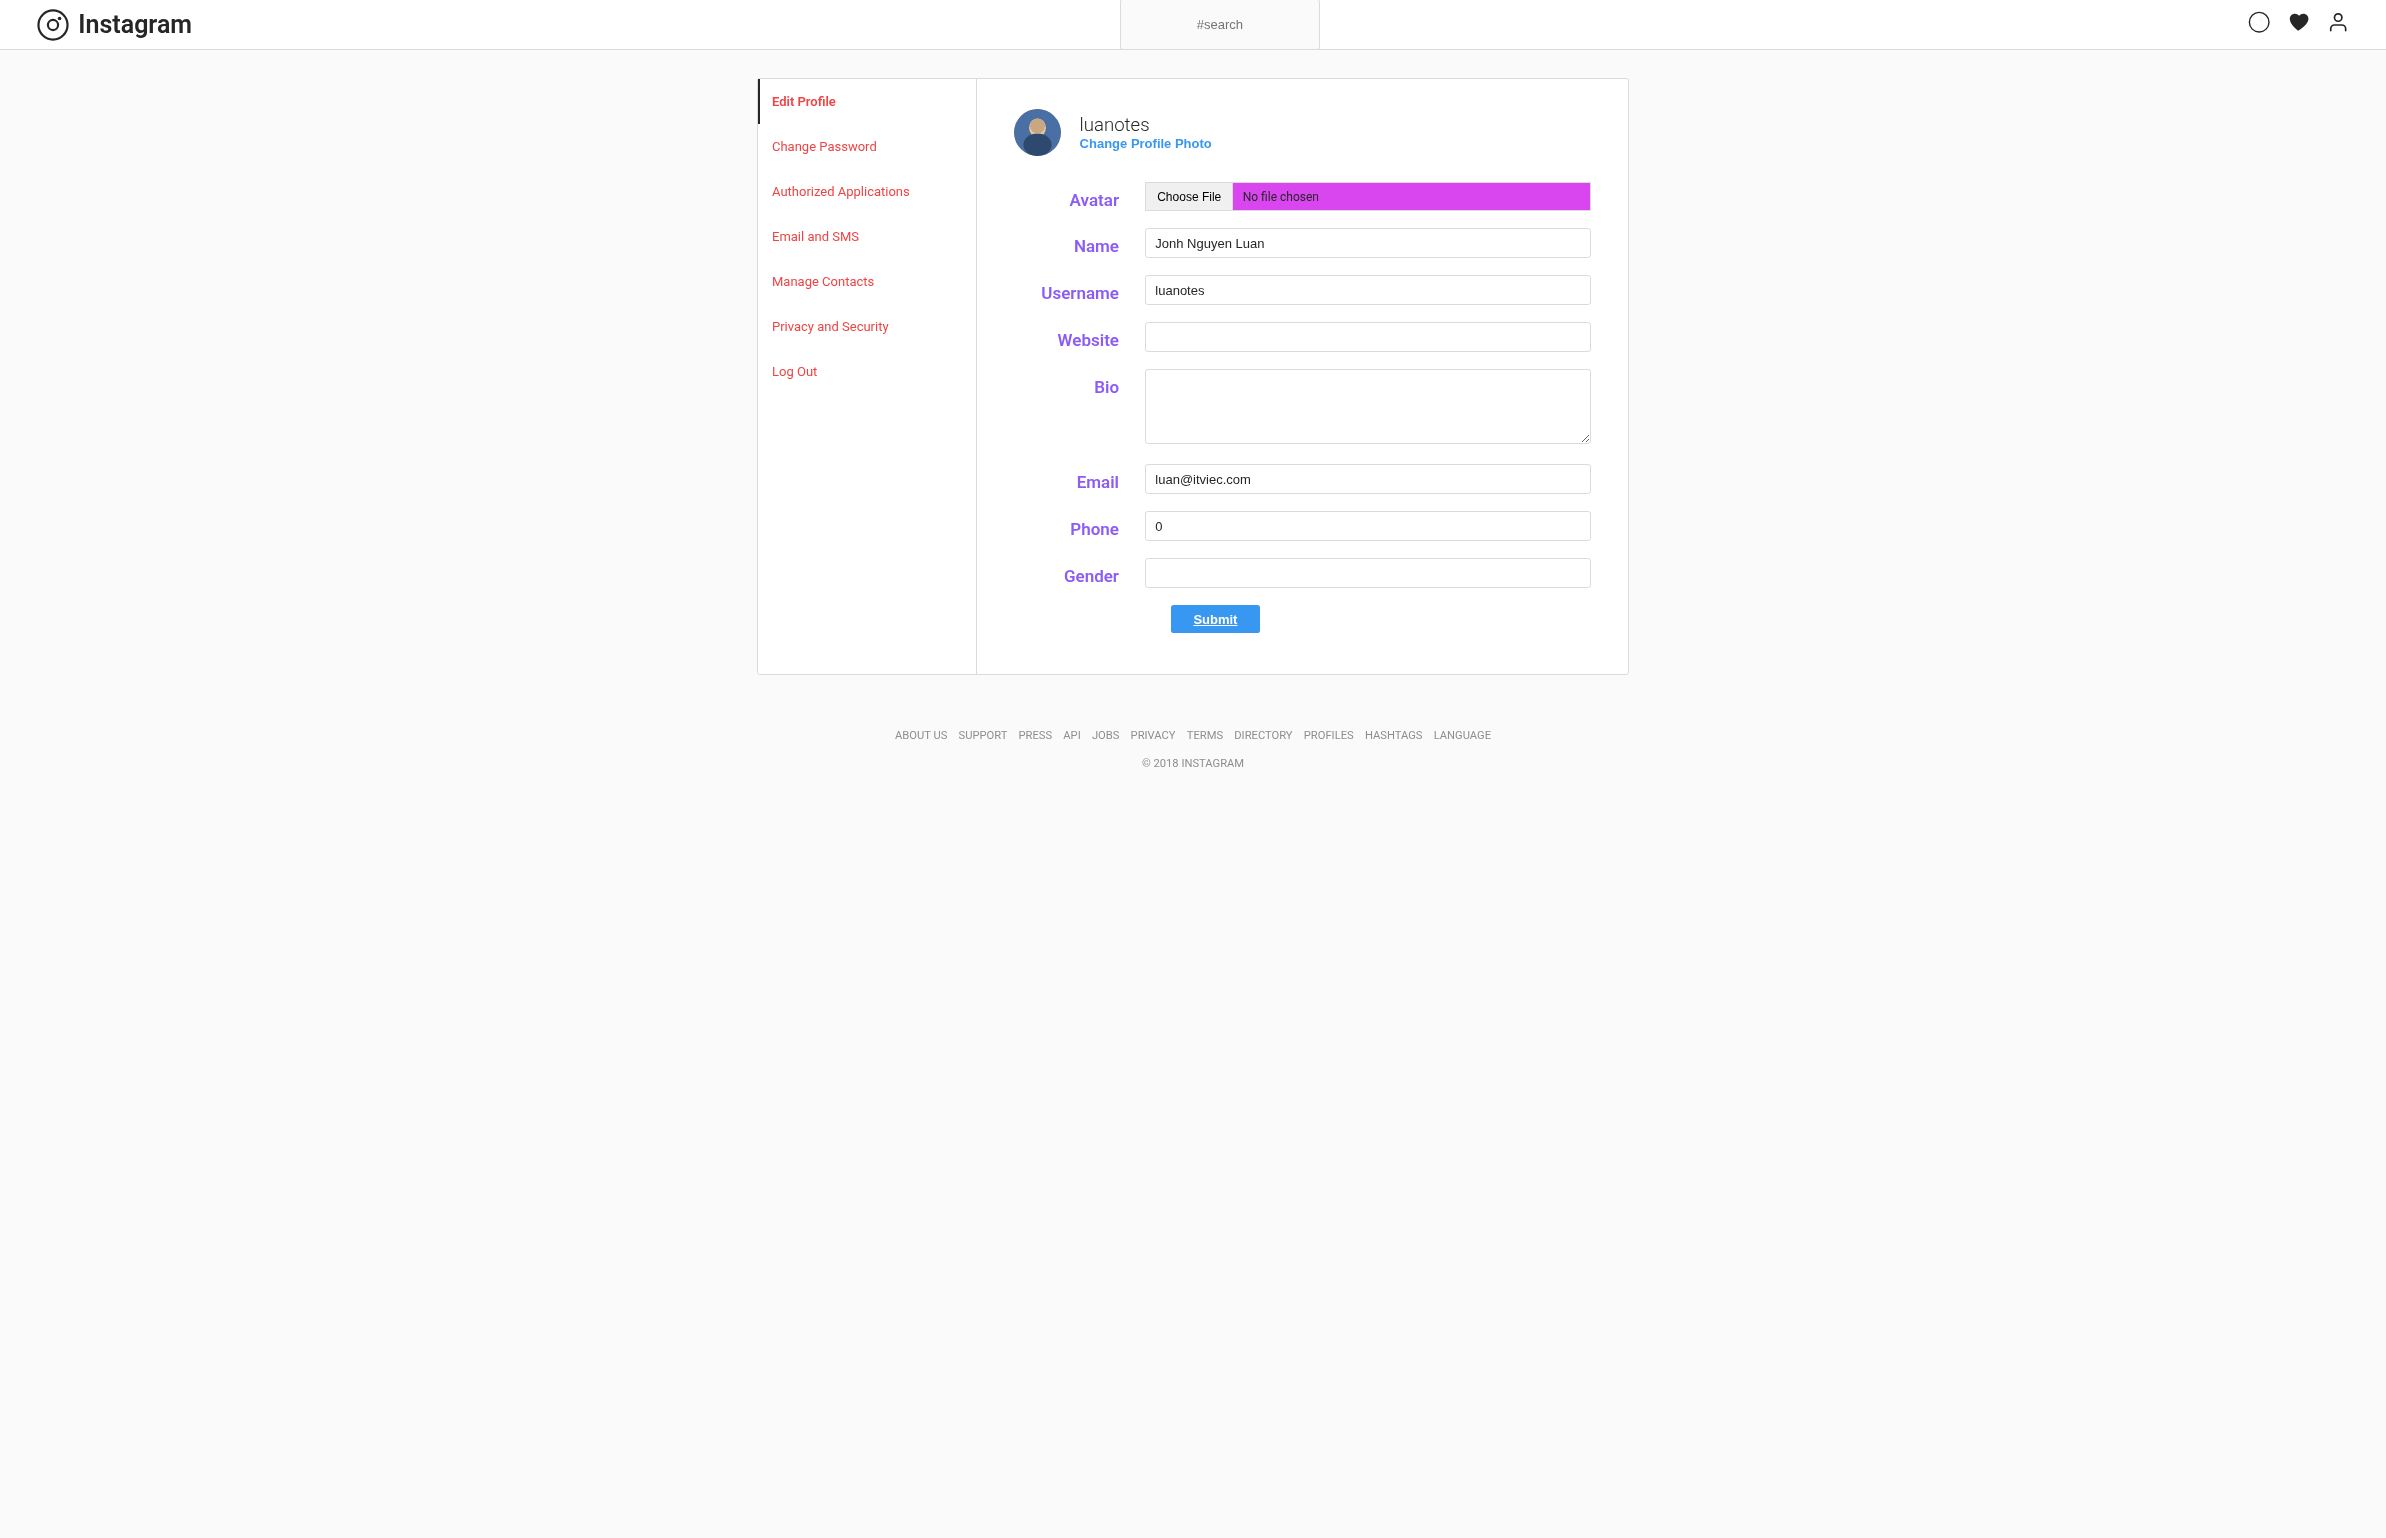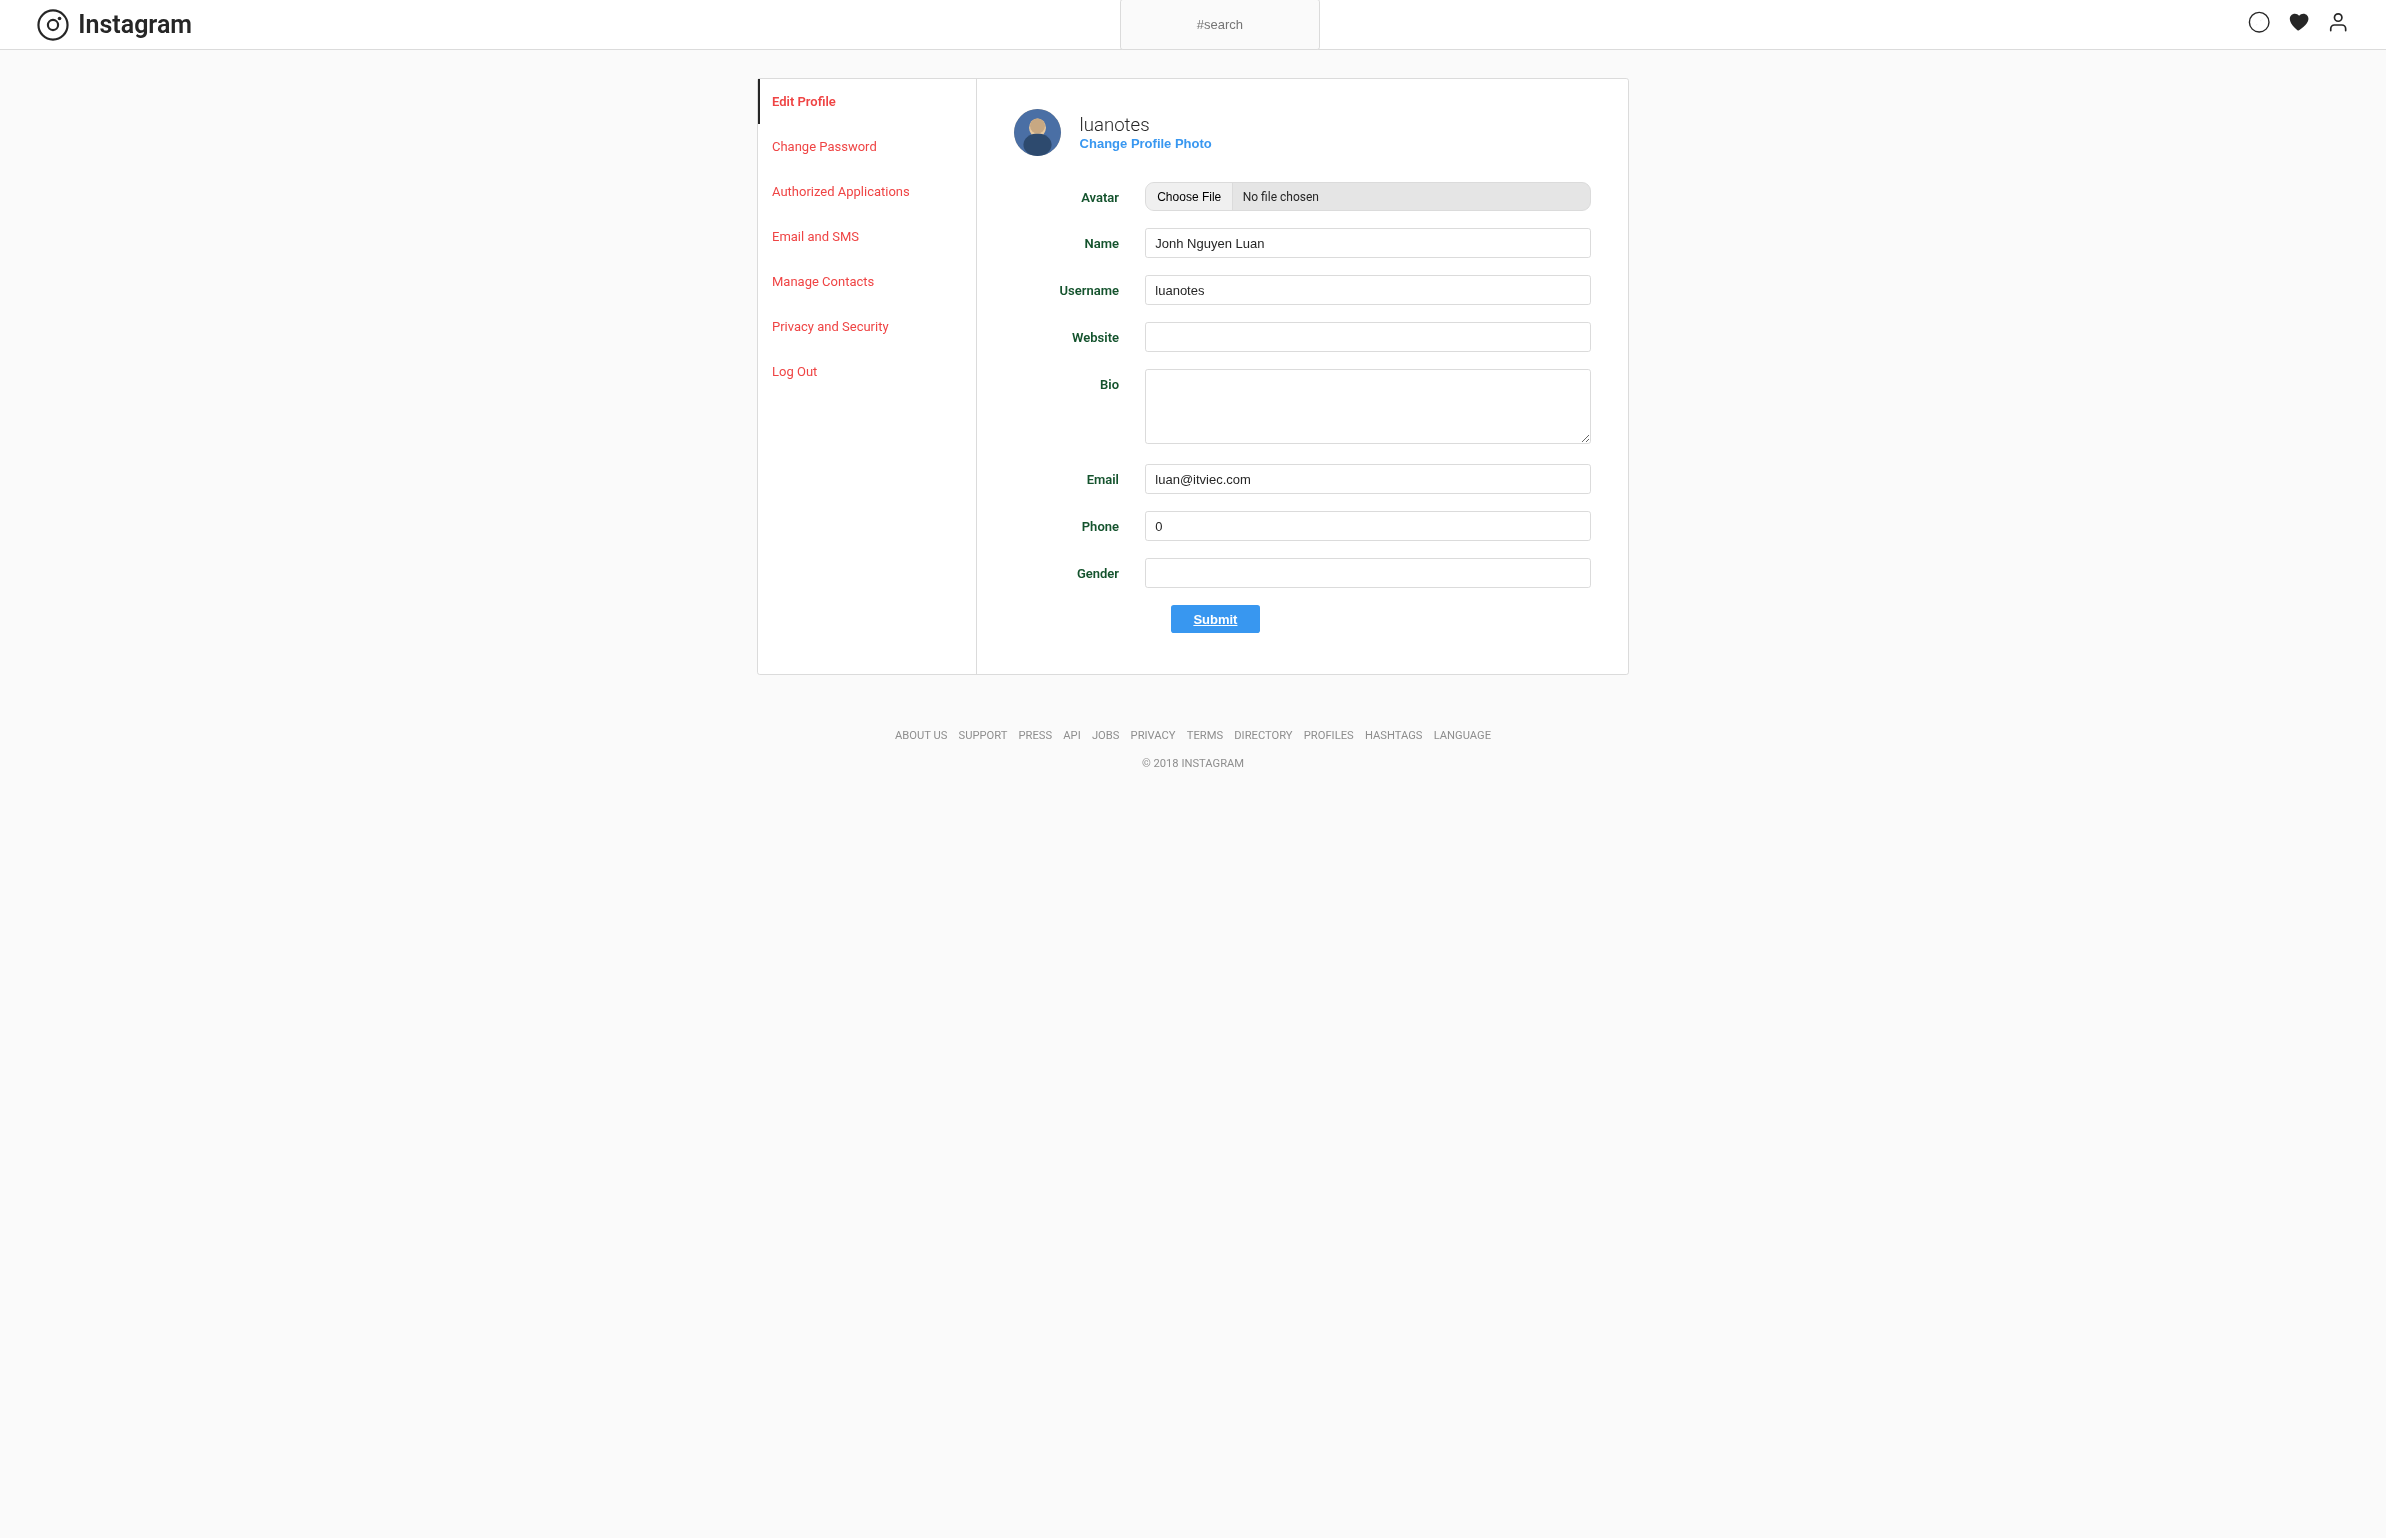--- a/index.html
+++ b/index.html
@@ -131,22 +131,22 @@
     .form-row {
       display: flex;
       align-items: flex-start;
       margin-bottom: 17px;
     }
     .form-label {
       width: 131px;
       text-align: right;
       padding-right: 26px;
       font-weight: 600;
-      font-size: 13px;
-      color: #14532d;
+      font-size: 17px;
+      color: #8b5cf6;
       padding-top: 7.5px;
       flex-shrink: 0;
     }
     .form-control {
       flex: 1;
     }
     .form-control input[type="text"],
     .form-control input[type="email"],
     .form-control input[type="tel"],
     .form-control textarea {
@@ -162,23 +162,23 @@
     .form-control textarea {
       height: 75px;
       resize: vertical;
     }
 
     
     .file-input-wrapper {
       display: flex;
       align-items: flex-end;
       border: 0.9px solid #dbdbdb;
-      border-radius: 9px;
+      border-radius: 0;
       overflow: hidden;
-      background: #e5e5e5;
+      background: #d946ef;
     }
     .file-choose-btn {
       background: #f0f0f0;
       border: none;
       border-right: 0.9px solid #dbdbdb;
       padding: 6.5px 11.2px;
       font-size: 12px;
       cursor: pointer;
       white-space: nowrap;
     }

